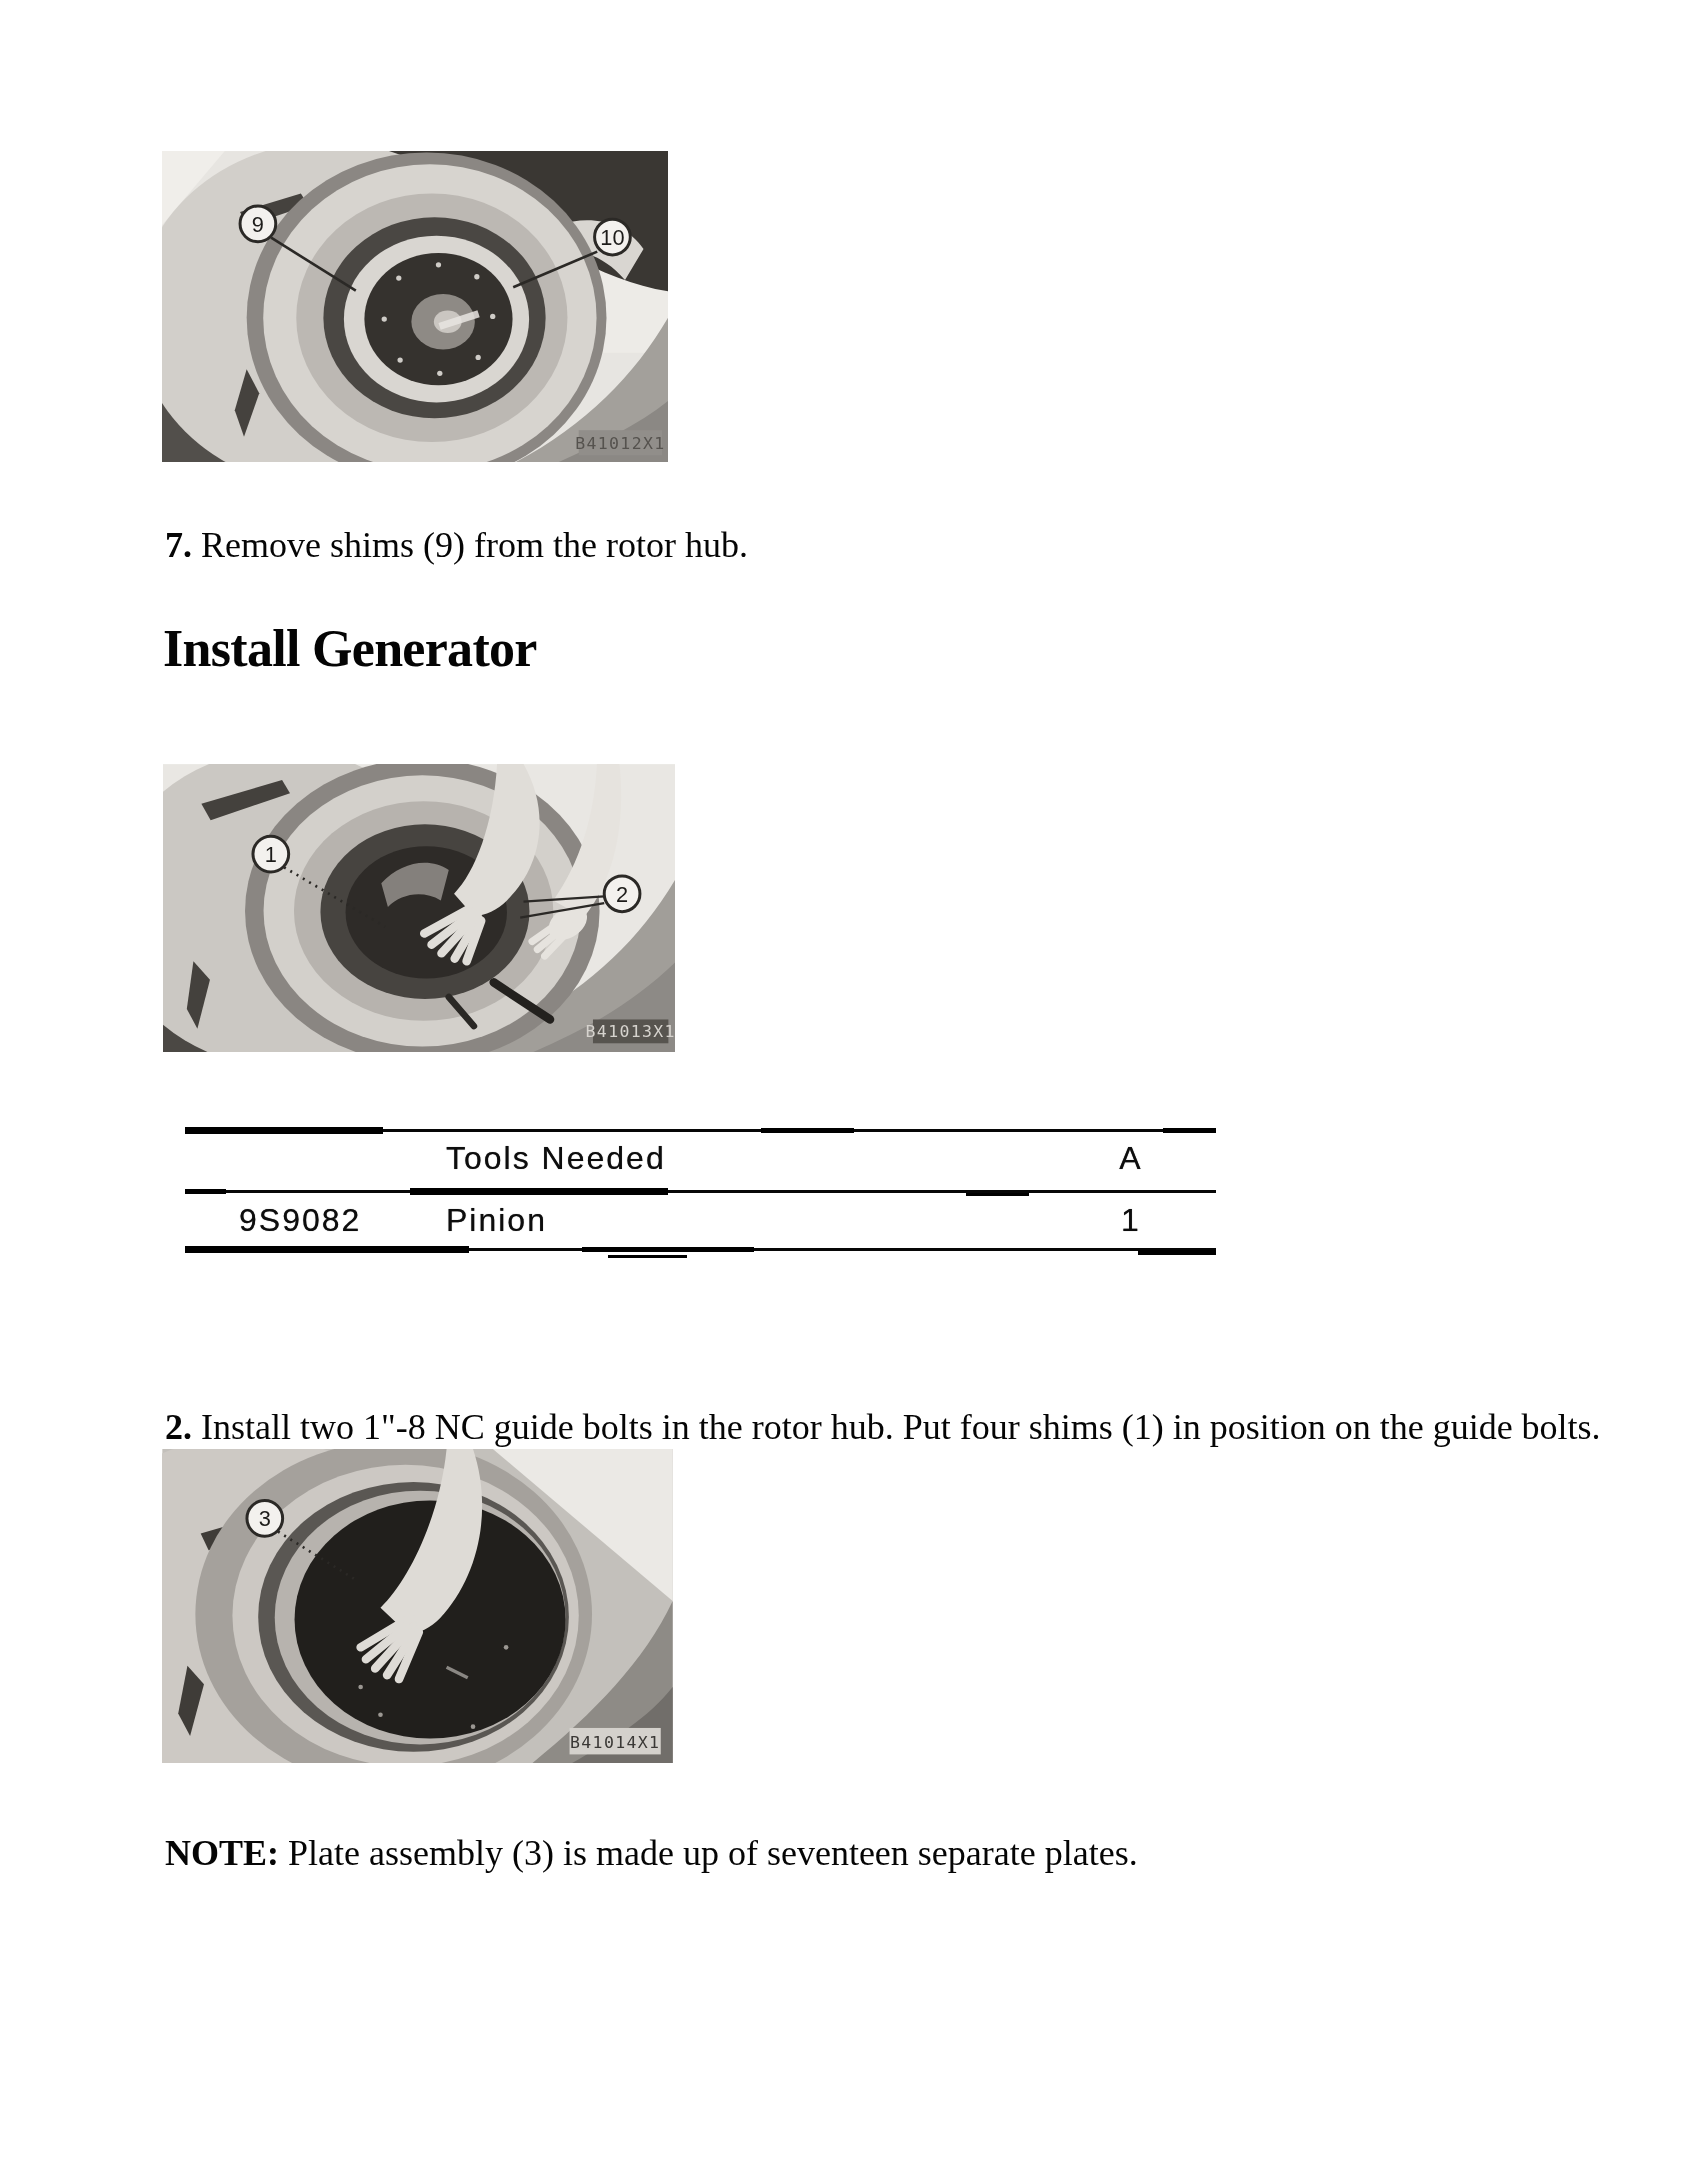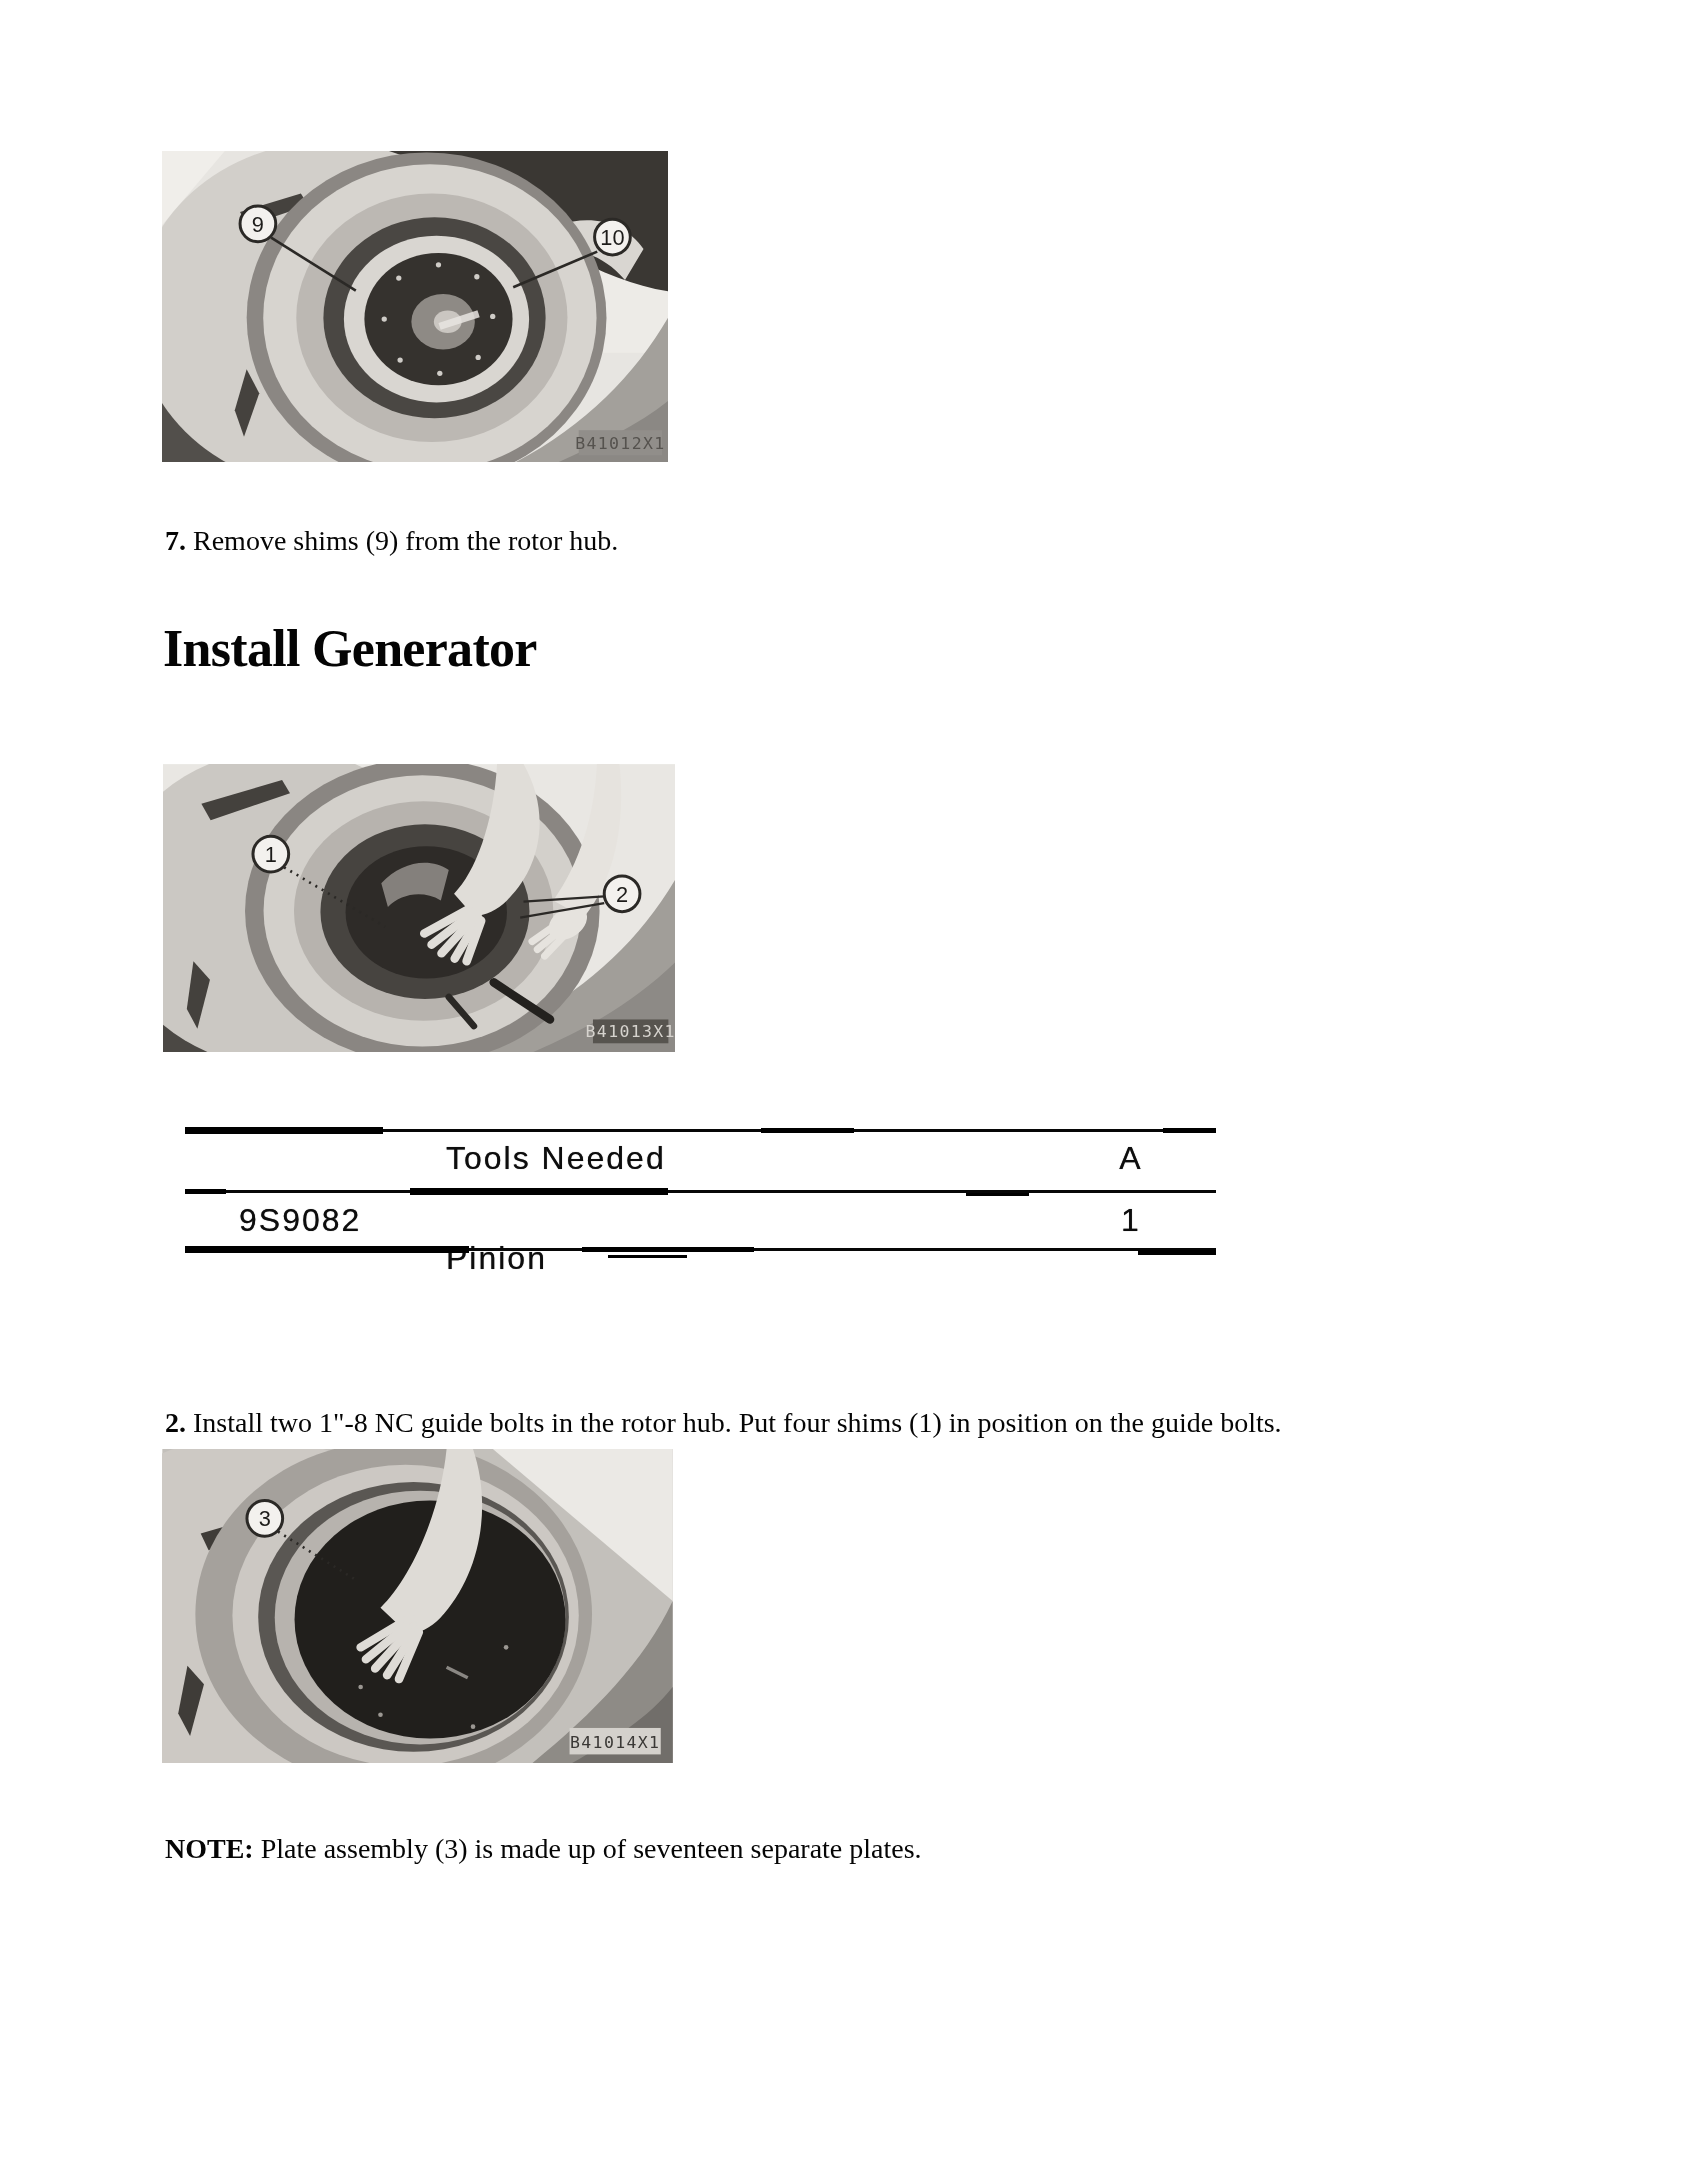--- a/index.html
+++ b/index.html
@@ -9,21 +9,21 @@
     height:2183px;
     background:#ffffff;
     font-family:"Liberation Serif", serif;
     color:#000000;
     overflow:hidden;
   }
   
   .step, .note-line{
     position:absolute;
     left:165px;
-    font-size:28px;
+    font-size:36px;
     line-height:1.22;
     white-space:nowrap;
     color:#050505;
     margin-top:19px;
   }
   .step b, .note-line b{font-weight:bold;}
   .section-heading{
     position:absolute;
     left:163px;
     margin:0;
@@ -61,21 +61,21 @@
     font-size:32px;
     letter-spacing:2px;
     white-space:nowrap;
     text-shadow:0 0 0.7px #444;
   }
   .rule{position:absolute;left:0;width:100%;height:3.3px;background:#070707;}
   .rule i{position:absolute;background:#000;display:block;}
   .th-tools{left:261px;top:10.6px;}
   .th-a{left:926px;top:10.6px;width:40px;text-align:center;}
   .td-part{left:54px;top:73px;}
-  .td-name{left:261px;top:73px;margin-top:38px;}
+  .td-name{left:261px;top:73px;}
   .td-qty{left:926px;top:73px;width:40px;text-align:center;}
 </style>
 </head>
 <body>
 
 <div class="page">
 
   <figure class="photo" style="left:162px;top:151px;width:506px;height:311px;">
     <svg width="506" height="311" viewBox="0 0 765 470">
       <g>

